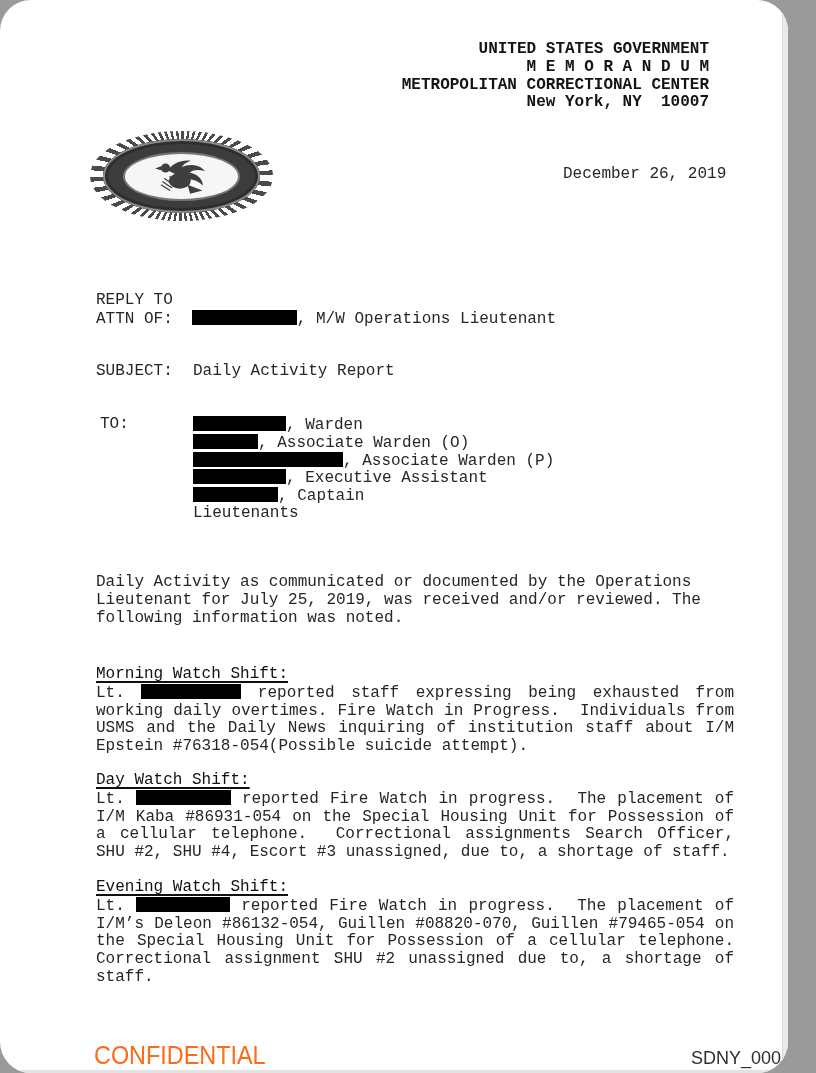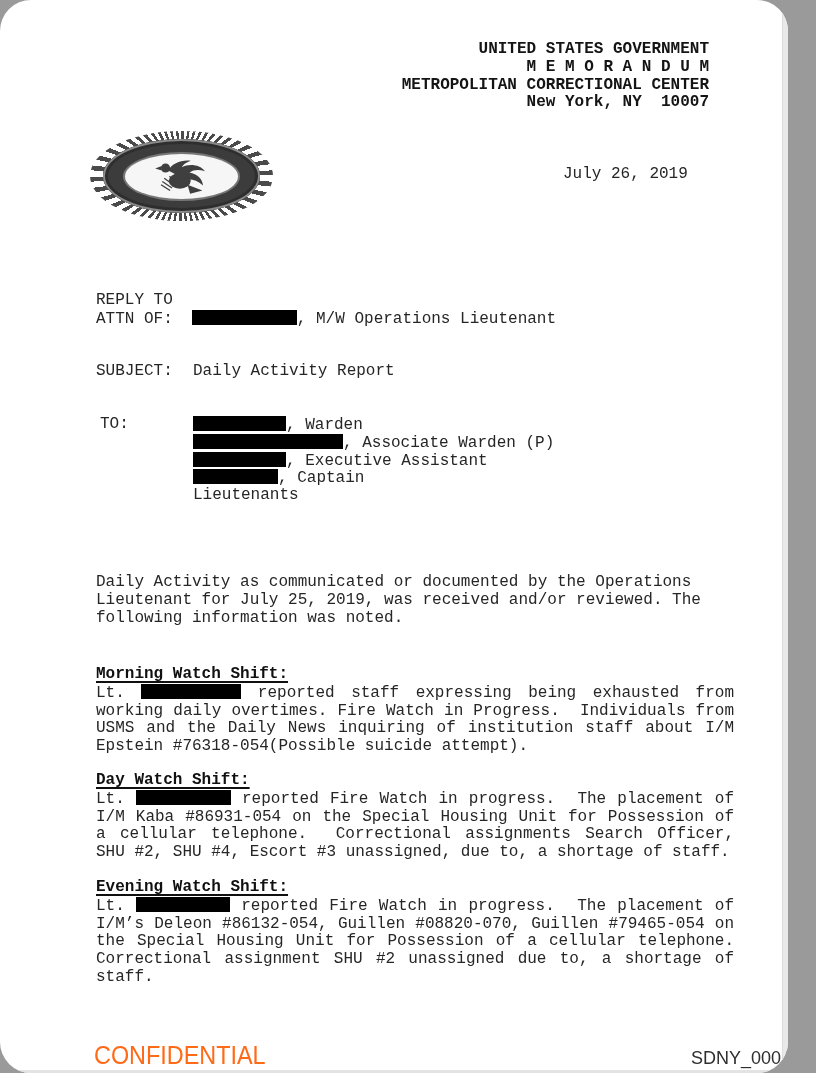--- a/index.html
+++ b/index.html
@@ -46,21 +46,21 @@
   
   .to-block{left:96px;top:416px;}
   .to-label{position:absolute;left:4px;top:0;}
   .to-rows{margin-left:97px;}
   .to-row{height:17.8px;}
 
   
   .para{position:absolute;left:96px;width:638px;white-space:pre-wrap;}
   .intro{top:574px;}
   .section{position:absolute;left:96px;width:638px;}
-  .sec-head{font-weight:bold;color:#101010;text-decoration:underline;
+  .sec-head{font-weight:normal;color:#101010;text-decoration:underline;
     text-underline-offset:3px;text-decoration-thickness:1.5px;}
   .sec-body{white-space:pre-wrap;text-align:justify;}
   .sec-morning{top:666px;}
   .sec-day{top:772px;}
   .sec-evening{top:879px;}
   .lt-bar-0{width:100px;}
   .lt-bar-1{width:95px;}
   .lt-bar-2{width:94px;}
 
   
@@ -91,35 +91,36 @@
         <path d="M30 17 l-10 4 10 3 z"></path>
         <path d="M40 24 C46 13 61 7 75 9 C67 12 63 15 61 19 C73 13 89 15 97 25 C87 22 79 23 73 27 C85 29 93 37 94 47 C85 39 75 36 67 38 Z"></path>
         <path d="M70 46 L93 55 L74 60 Z"></path>
       </g>
       <g stroke="#3f3f3f" stroke-width="2" fill="none">
         <path d="M34 36 l14 10 M31 41 l15 10 M29 46 l14 9 M42 33 l11 9"></path>
       </g>
     </svg>
   </div>
 
-  <div class="abs date-line">July 26, 2019</div>
+  <div class="abs date-line">December 26, 2019</div>
 
   <div class="abs reply-block">
     <div>REPLY TO</div>
     <div><span>ATTN OF:</span><span class="redaction attn-bar"></span><span>, M/W Operations Lieutenant</span></div>
   </div>
 
   <div class="abs subject-row">
     <span class="subj-label">SUBJECT:</span><span>Daily Activity Report</span>
   </div>
 
   <div class="abs to-block">
     <span class="to-label">TO:</span>
     <div class="to-rows">
       <div class="to-row"><span class="redaction" style="width:93px"></span><span>, Warden</span></div>
+      <div class="to-row"><span class="redaction" style="width:65px"></span><span>, Associate Warden (O)</span></div>
       <div class="to-row"><span class="redaction" style="width:150px"></span><span>, Associate Warden (P)</span></div>
       <div class="to-row"><span class="redaction" style="width:93px"></span><span>, Executive Assistant</span></div>
       <div class="to-row"><span class="redaction" style="width:85px"></span><span>, Captain</span></div>
       <div class="to-row"><span>Lieutenants</span></div>
     </div>
   </div>
 
   <div class="para intro">Daily Activity as communicated or documented by the Operations Lieutenant for July 25, 2019, was received and/or reviewed. The following information was noted.</div>
 
   <div class="section sec-morning">

